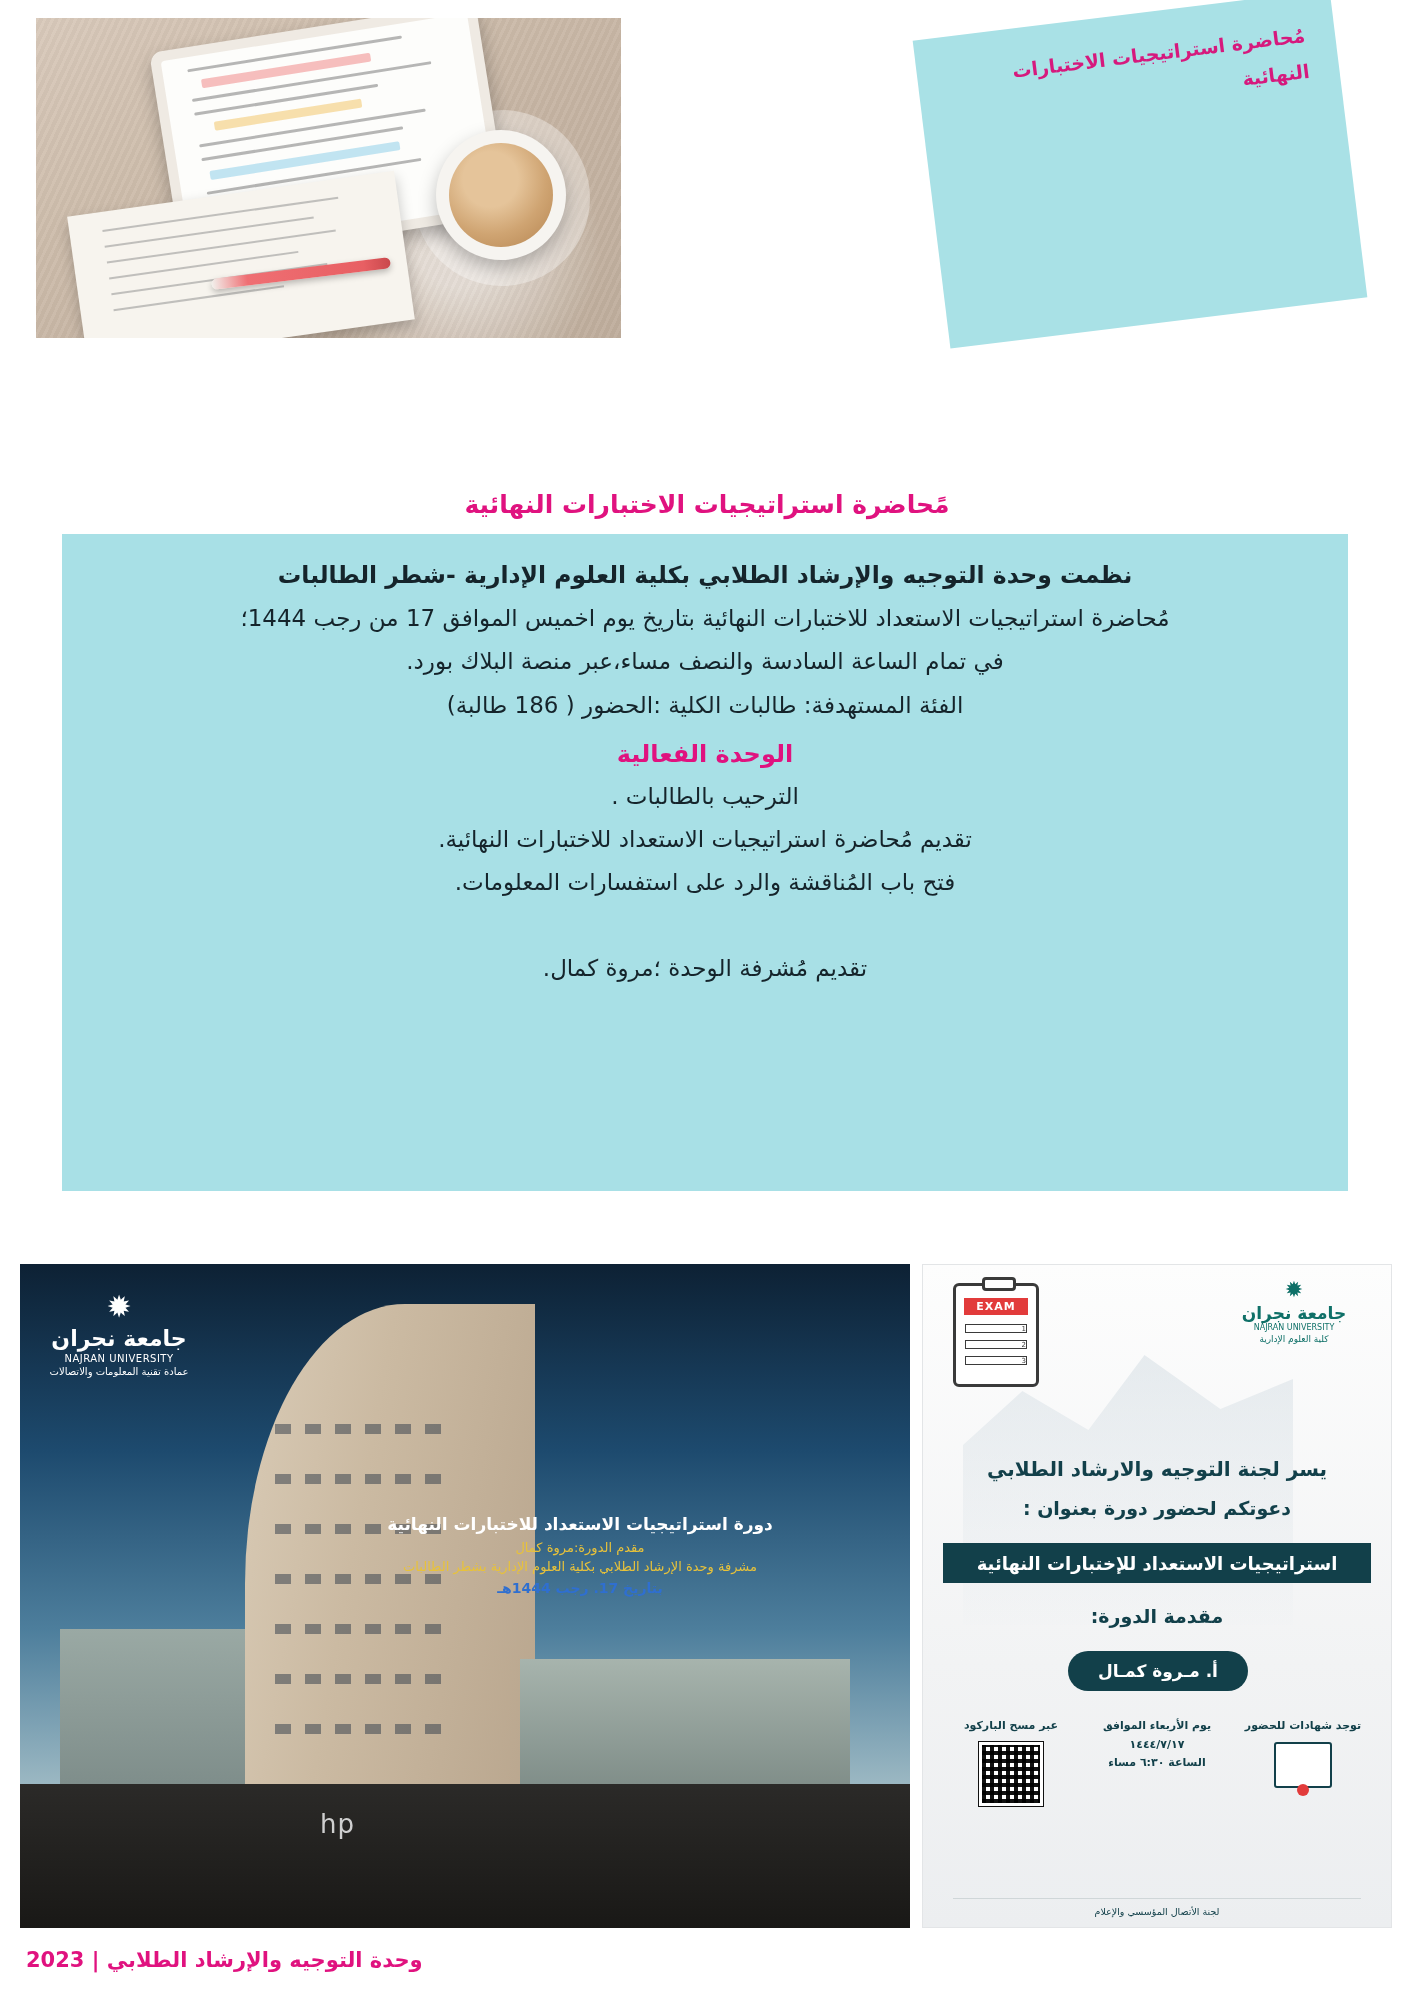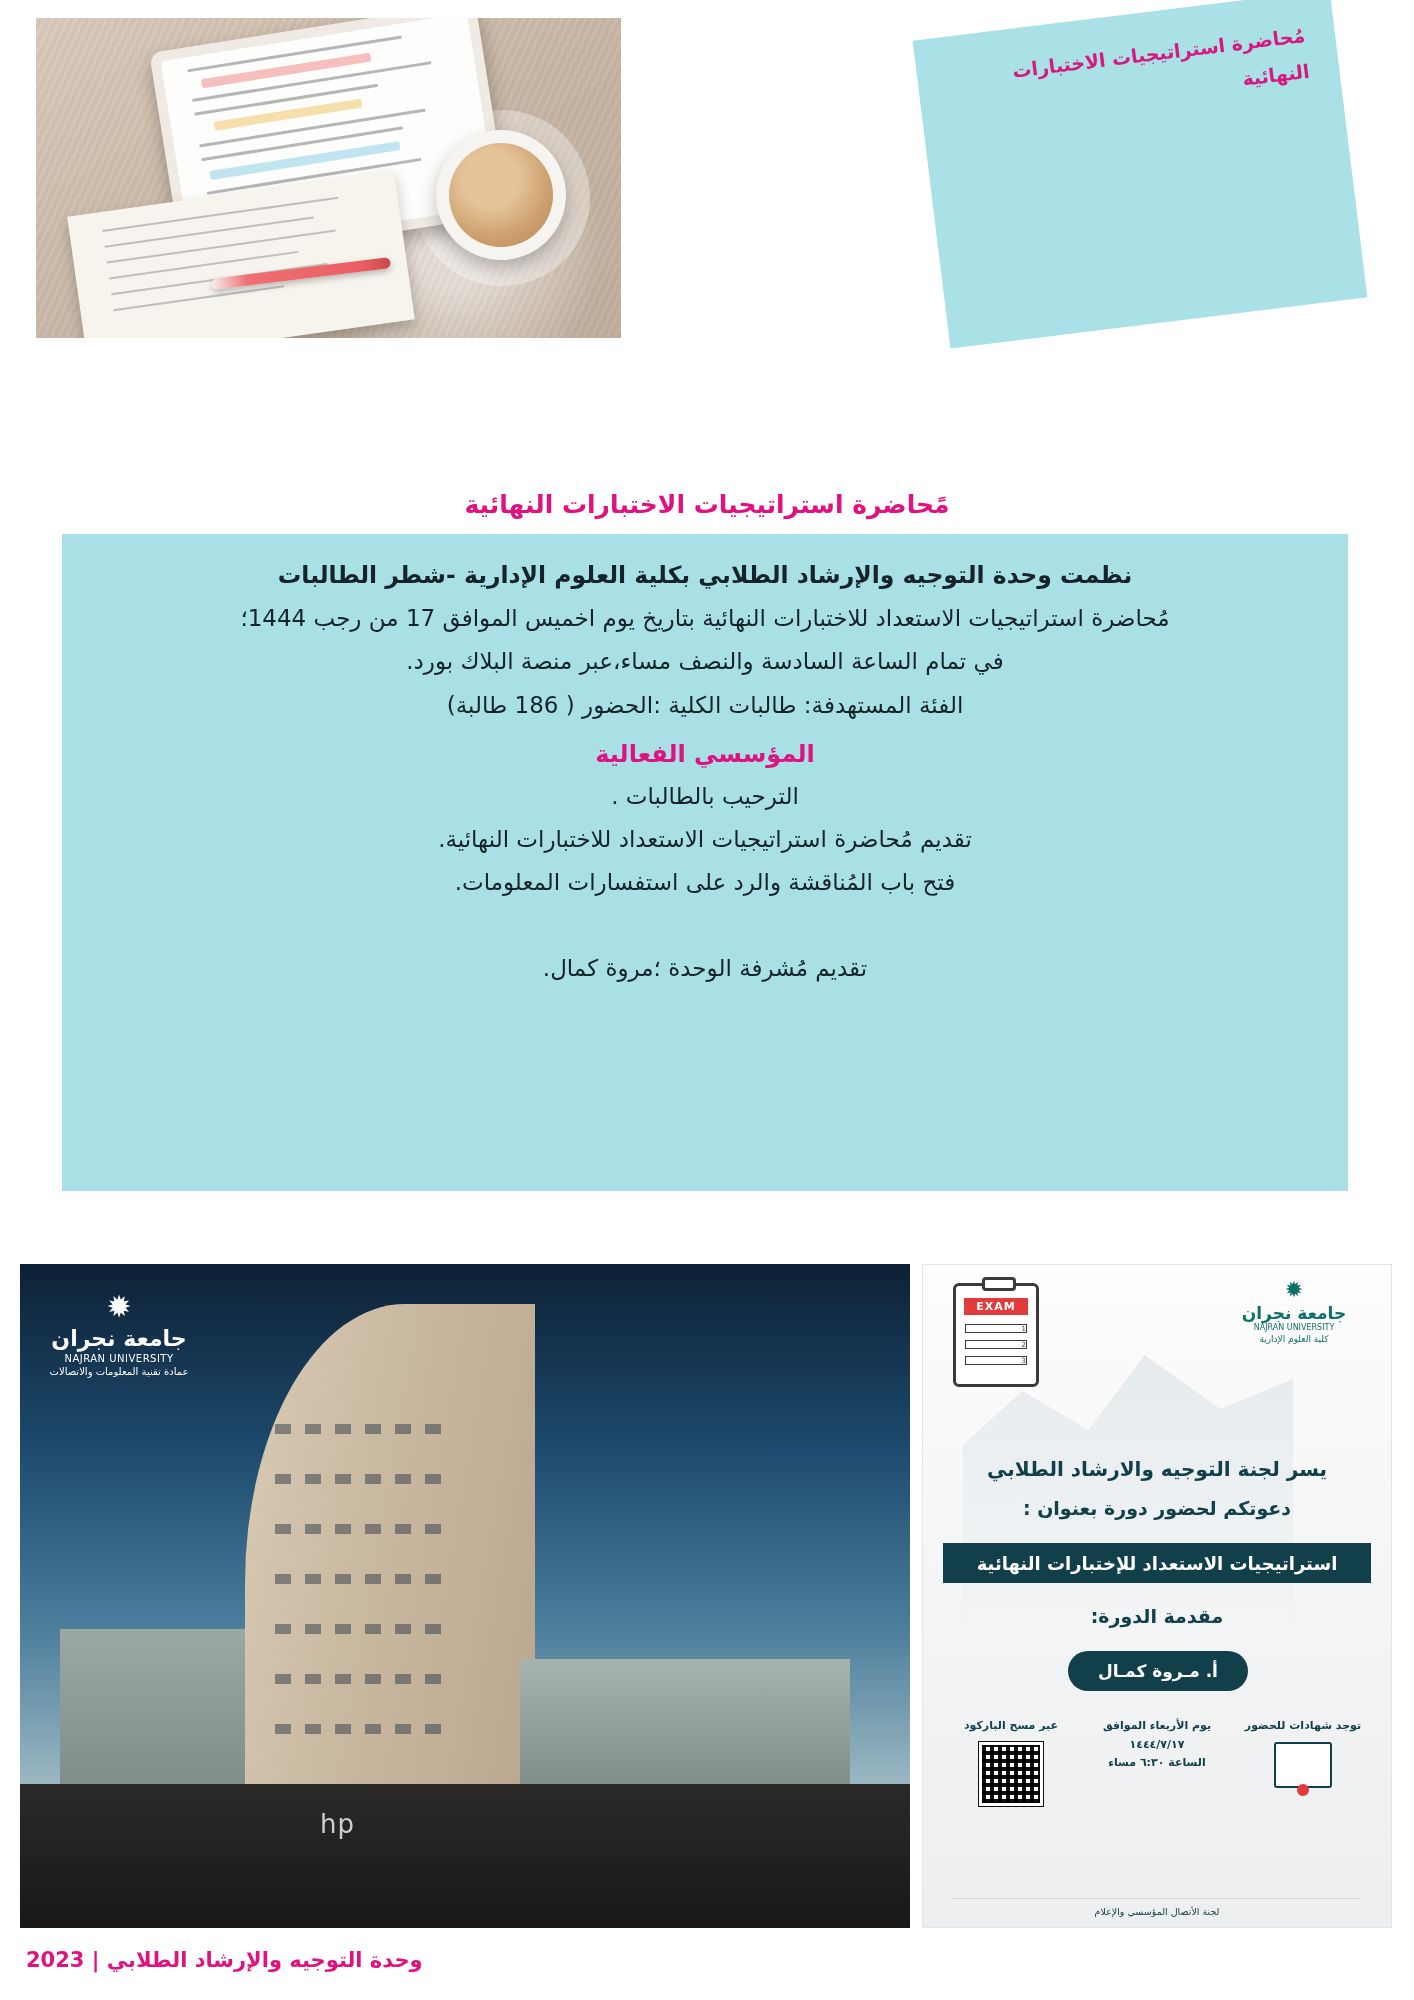--- a/index.html
+++ b/index.html
@@ -357,21 +357,21 @@
 </div>
 
 <div class="main-title">مًحاضرة استراتيجيات الاختبارات النهائية</div>
 
 <div class="content-box">
   <p class="line bold">نظمت وحدة التوجيه والإرشاد الطلابي بكلية العلوم الإدارية -شطر الطالبات</p>
   <p class="line">مُحاضرة  استراتيجيات الاستعداد للاختبارات النهائية   بتاريخ يوم اخميس الموافق 17 من رجب 1444؛</p>
   <p class="line">في تمام الساعة السادسة والنصف مساء،عبر منصة البلاك بورد.</p>
   <p class="line">الفئة المستهدفة: طالبات الكلية :الحضور ( 186 طالبة)</p>
 
-  <p class="section-title">المؤسسي الفعالية</p>
+  <p class="section-title">الوحدة الفعالية</p>
 
   <p class="line">الترحيب بالطالبات .</p>
   <p class="line">تقديم مُحاضرة استراتيجيات الاستعداد للاختبارات النهائية.</p>
   <p class="line">فتح باب المُناقشة والرد على استفسارات المعلومات.</p>
 
   <div class="spacer"></div>
 
   <p class="line">تقديم مُشرفة الوحدة ؛مروة كمال.</p>
 </div>
 
@@ -426,20 +426,26 @@
   <div class="ground"></div>
   <div class="hp">hp</div>
 
   <div class="uni-logo">
     <div class="mark">✹</div>
     <div class="ar">جامعة نجران</div>
     <div class="en">NAJRAN UNIVERSITY</div>
     <div class="sub">عمادة تقنية المعلومات والاتصالات</div>
   </div>
 
+  <div class="overlay-txt">
+    <div class="ov1">دورة استراتيجيات الاستعداد للاختبارات النهائية</div>
+    <div class="ov2">مقدم الدورة:مروة كمال</div>
+    <div class="ov3">مشرفة وحدة الإرشاد الطلابي بكلية العلوم الإدارية بشطر الطالبات</div>
+    <div class="ov4">بتاريخ 17. رجب 1444هـ</div>
+  </div>
 </div>
 
 <div class="poster">
   <div class="ghost"></div>
 
   <div class="p-logo">
     <div class="mark">✹</div>
     <div class="ar">جامعة نجران</div>
     <div class="en">NAJRAN UNIVERSITY</div>
     <div class="sub">كلية العلوم الإدارية</div>

